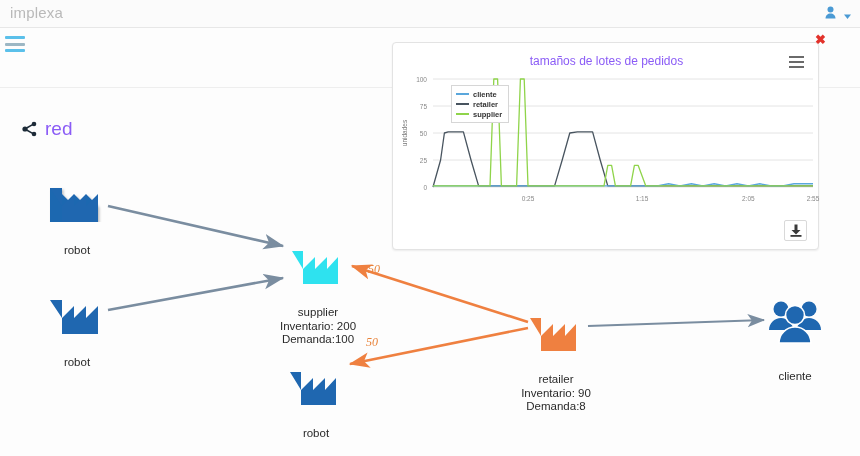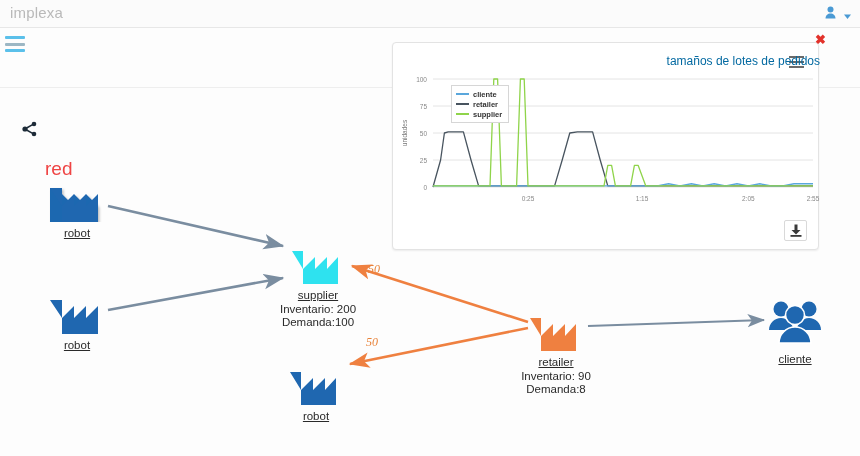--- a/index.html
+++ b/index.html
@@ -34,32 +34,32 @@
   .burger i.dim { background:#9cb7c4; }
 
   
   .page-head {
     position:absolute; left:0; top:58px; width:860px; height:30px;
     border-bottom:1px solid #eeeeee;
   }
   .share-ico { position:absolute; left:22px; top:63px; width:16px; height:16px; }
   .page-title {
     position:absolute; left:45px; top:60px;
-    font-size:19px; color:#ef4444; font-weight:400;margin-top:40px;
+    font-size:19px; color:#8b5cf6; font-weight:400;
   }
 
   
   .canvas { position:absolute; left:0; top:88px; width:860px; height:368px; }
   svg.edges { position:absolute; left:0; top:0; width:860px; height:368px; }
 
   .node { position:absolute; text-align:center; }
   .node .glyph { display:block; margin:0 auto; }
   .node .nlabel {
     font-size:11.5px; color:#2a2a2a; line-height:13.5px;
-    white-space:nowrap; margin-top:1px;text-decoration:underline;
+    white-space:nowrap; margin-top:18px;
   }
   .node .nsub { font-size:11.5px; color:#2a2a2a; line-height:13.5px; white-space:nowrap; }
 
   .flow-lbl {
     position:absolute; font-size:12px; color:#e8833a;
     font-style:italic; font-family:"Liberation Serif", serif;
   }
 
   
   .panel {
@@ -71,22 +71,22 @@
     position:absolute; right:-8px; top:-8px;
     font-size:13px; color:#e2322b; font-weight:bold; cursor:pointer;
     line-height:10px;
   }
   .panel-menu {
     position:absolute; right:14px; top:13px; width:15px; height:12px;
     display:flex; flex-direction:column; justify-content:space-between; cursor:pointer;
   }
   .panel-menu i { display:block; height:2px; background:#6a6a6a; }
   .panel-title {
-    position:absolute; left:0; top:11px; width:427px; text-align:right;
-    font-size:12px; color:#0369a1;
+    position:absolute; left:0; top:11px; width:427px; text-align:center;
+    font-size:12px; color:#8b5cf6;
   }
   .chart-wrap { position:absolute; left:0; top:26px; width:427px; height:148px; }
   svg.chart { display:block; width:427px; height:148px; }
 
   .legend-box {
     position:absolute; left:58px; top:16px;
     background:#ffffff; border:1px solid #d6d6d6;
     padding:3px 6px 3px 4px;
   }
   .legend-row { display:flex; align-items:center; gap:4px; height:10px; }

